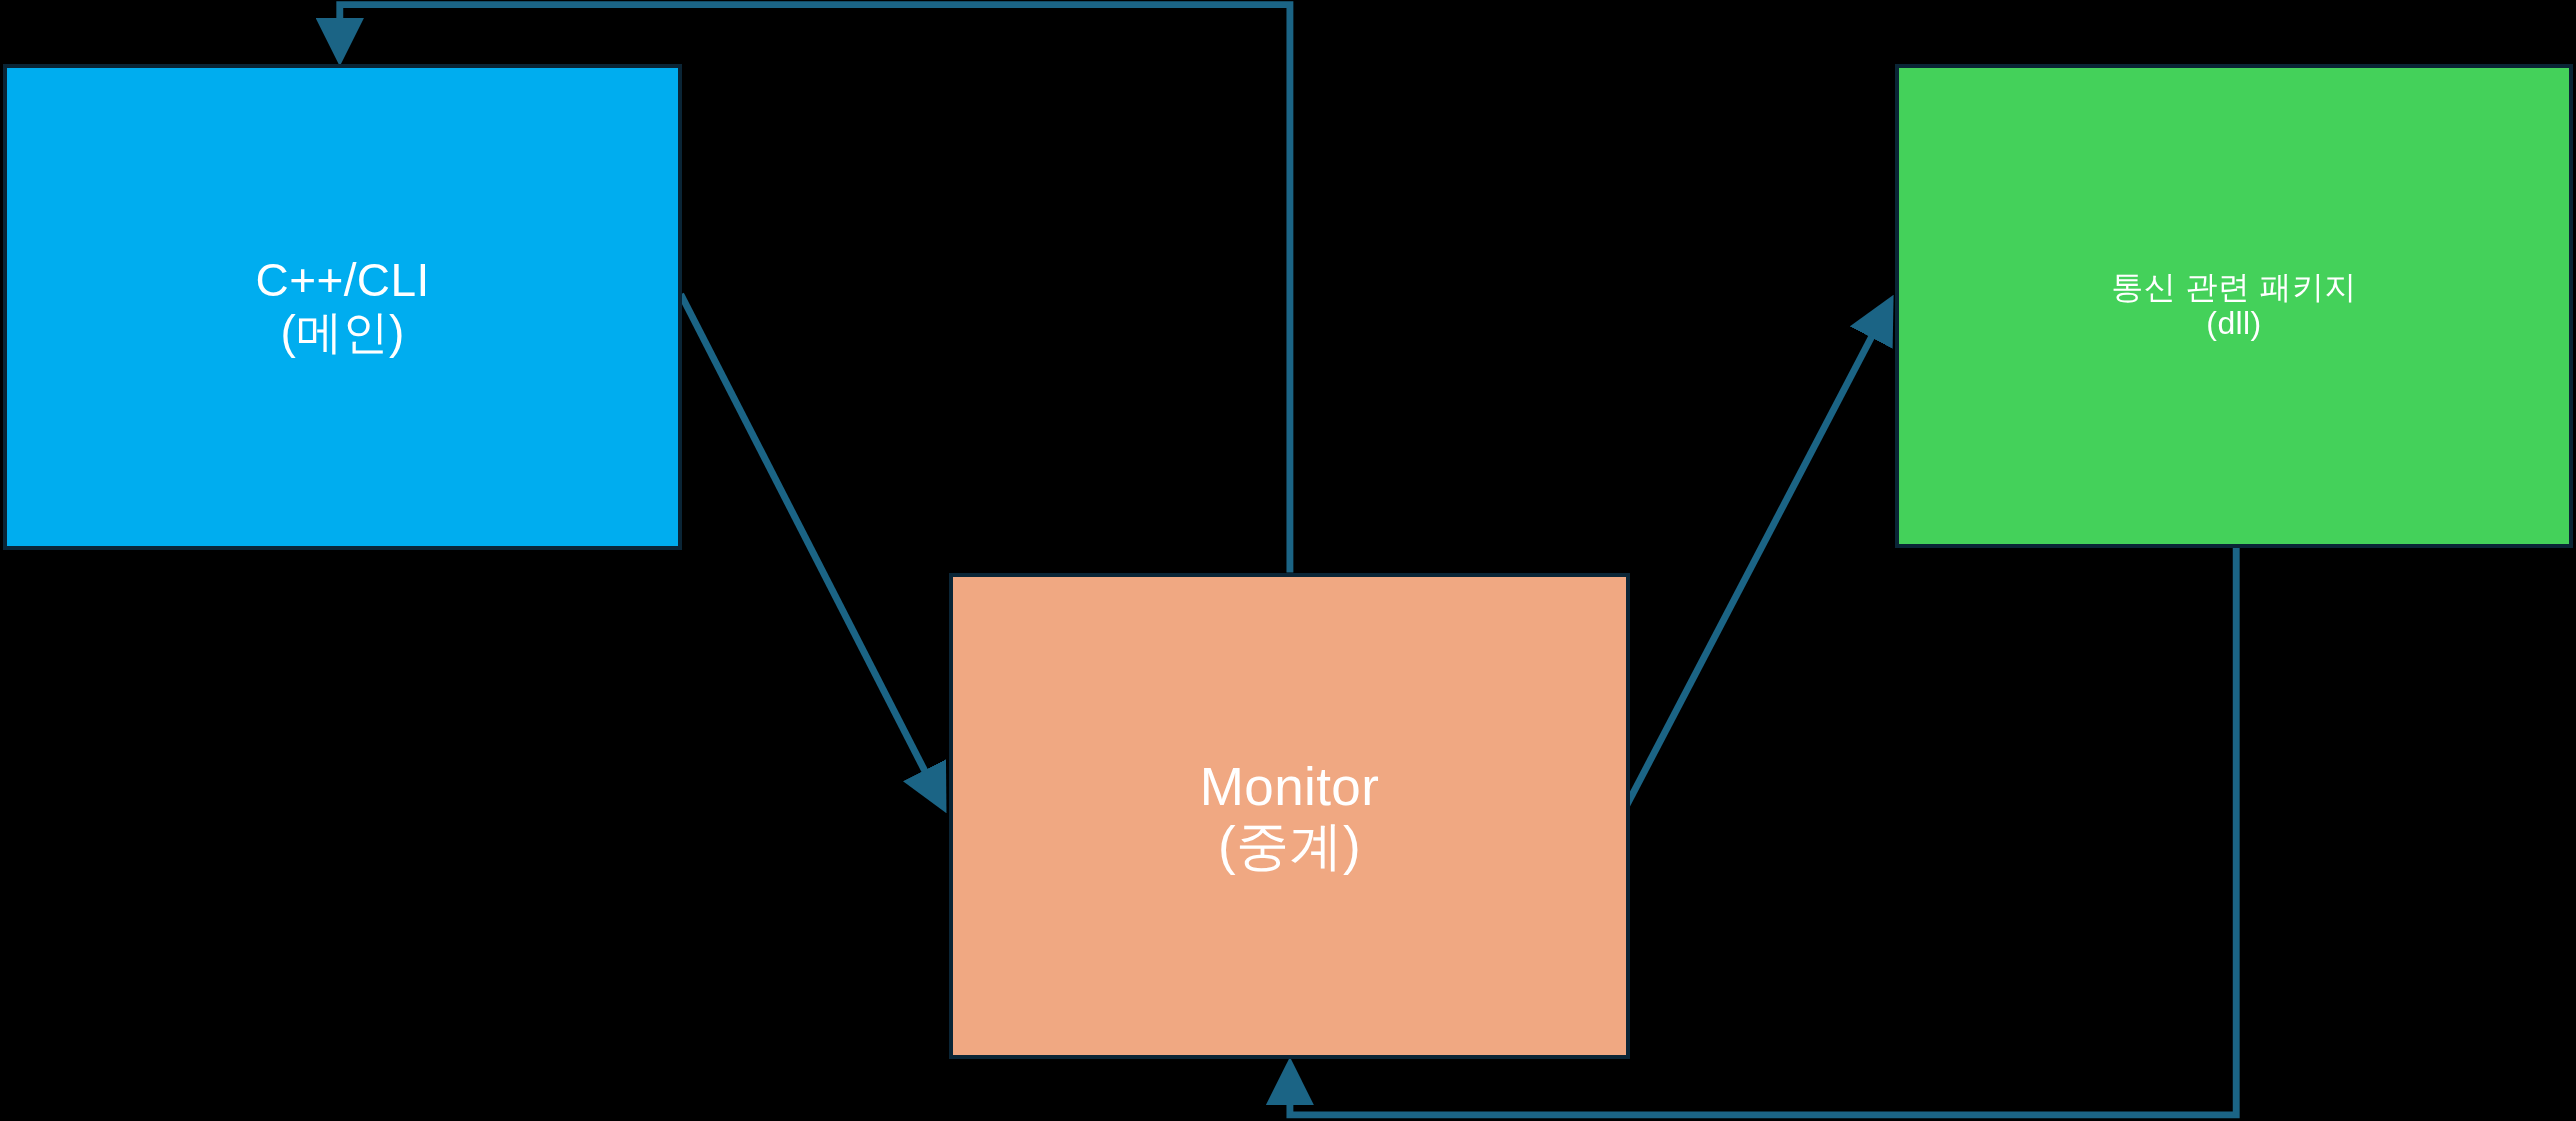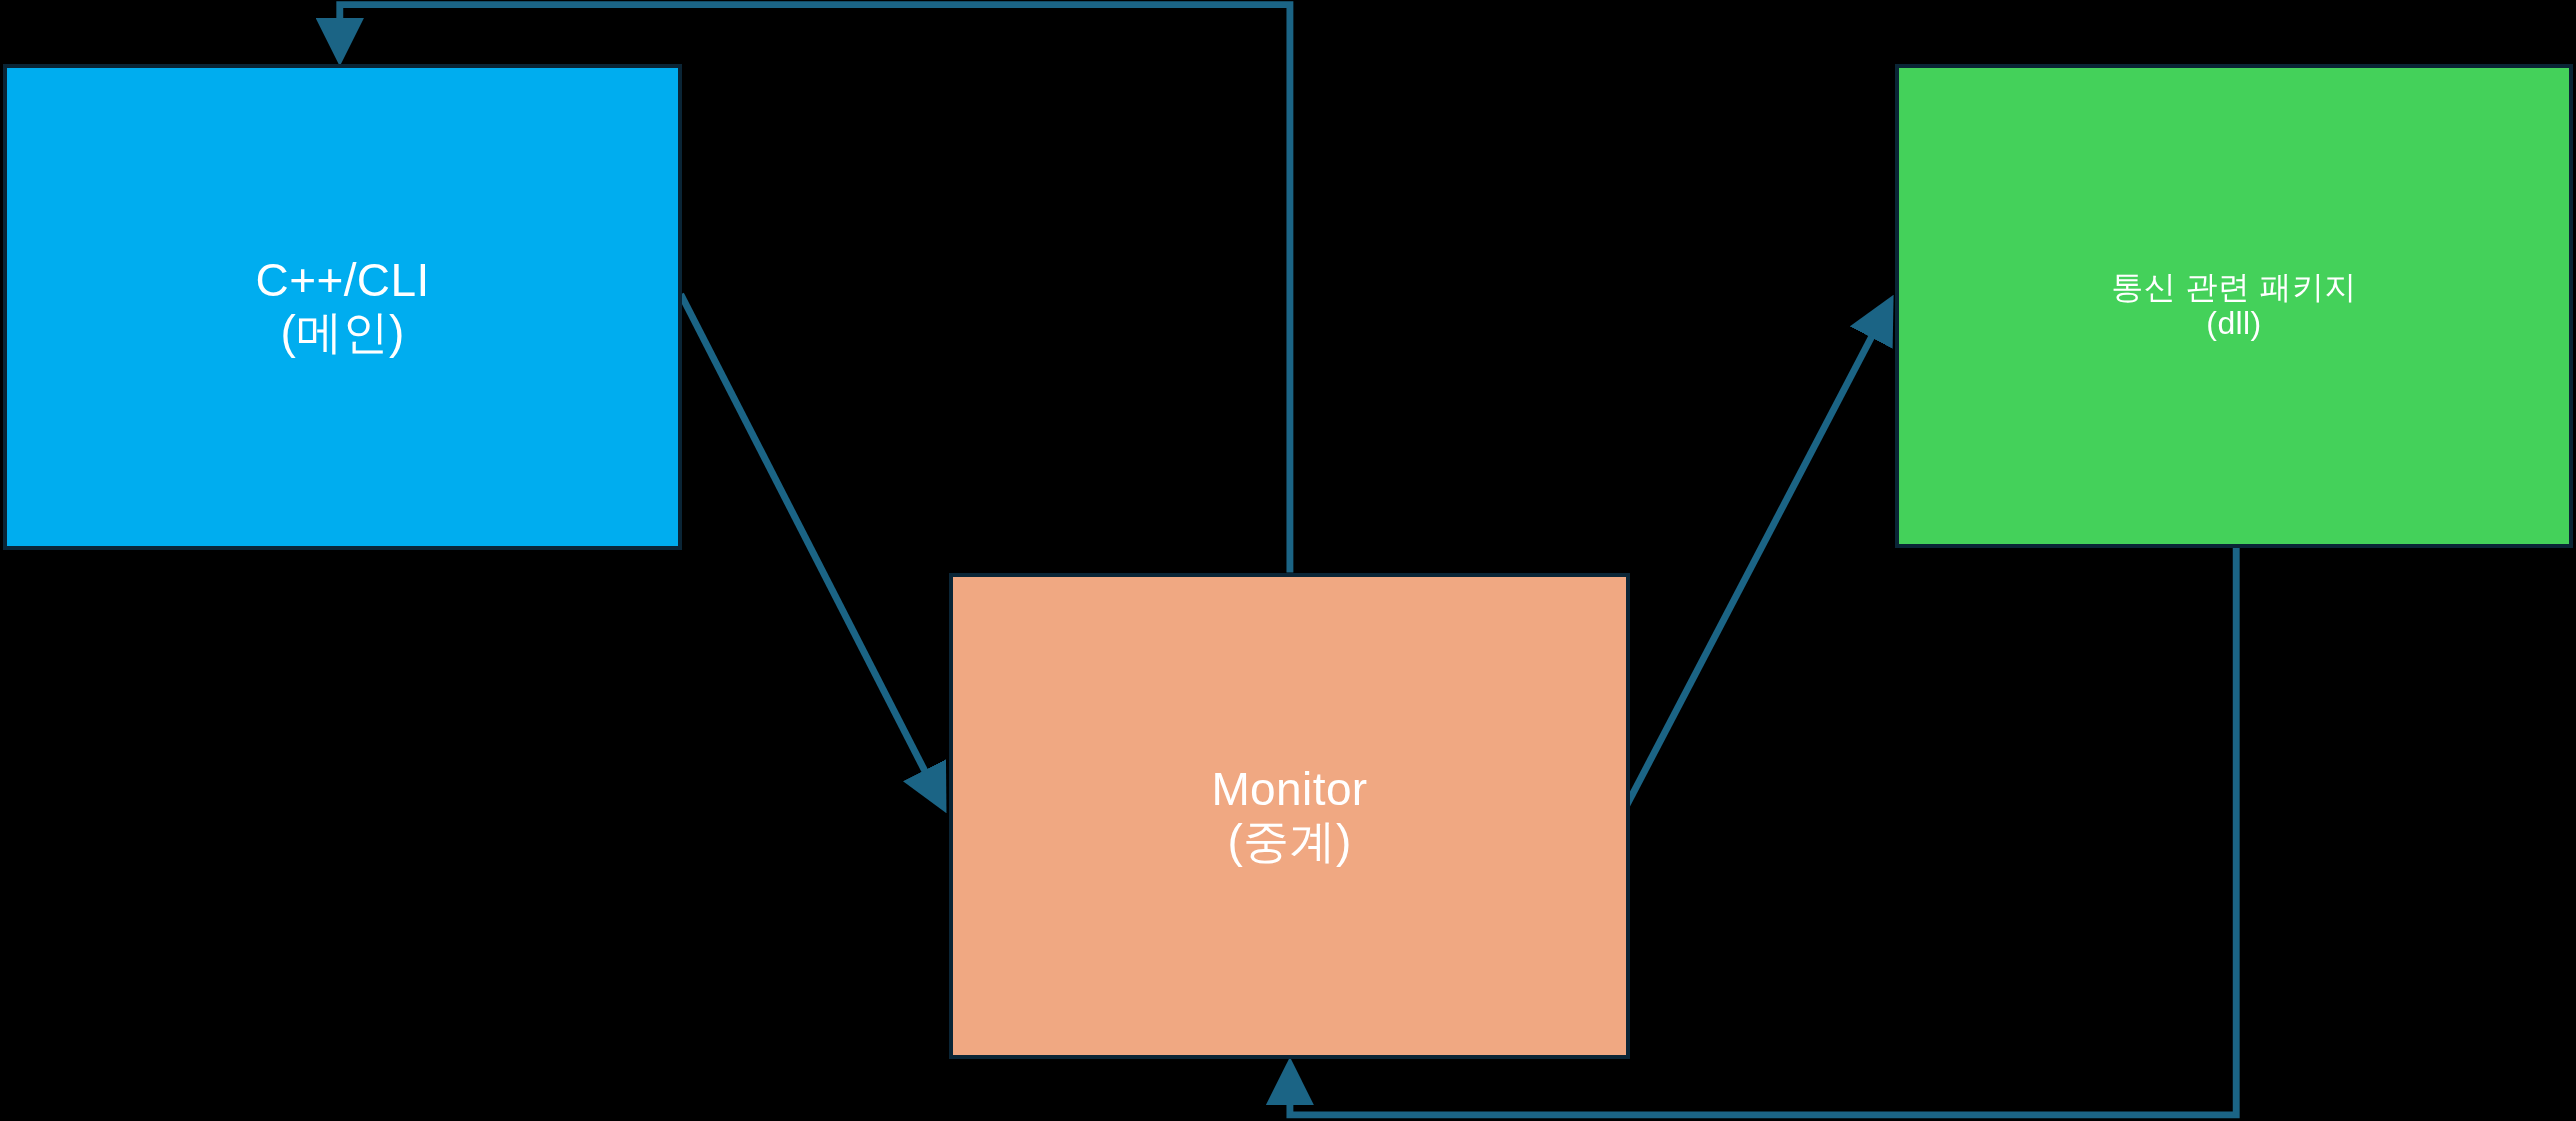--- a/index.html
+++ b/index.html
@@ -54,21 +54,21 @@
     height: 486px;
     background: #00ADEF;
     font-size: 46px;
   }
   #node-monitor {
     left: 949px;
     top: 573px;
     width: 681px;
     height: 486px;
     background: #F0A882;
-    font-size: 46px;
+    font-size: 53px;
   }
   #node-package {
     left: 1895px;
     top: 64px;
     width: 678px;
     height: 484px;
     background: #44D15A;
     font-size: 32px;
   }
 </style>

